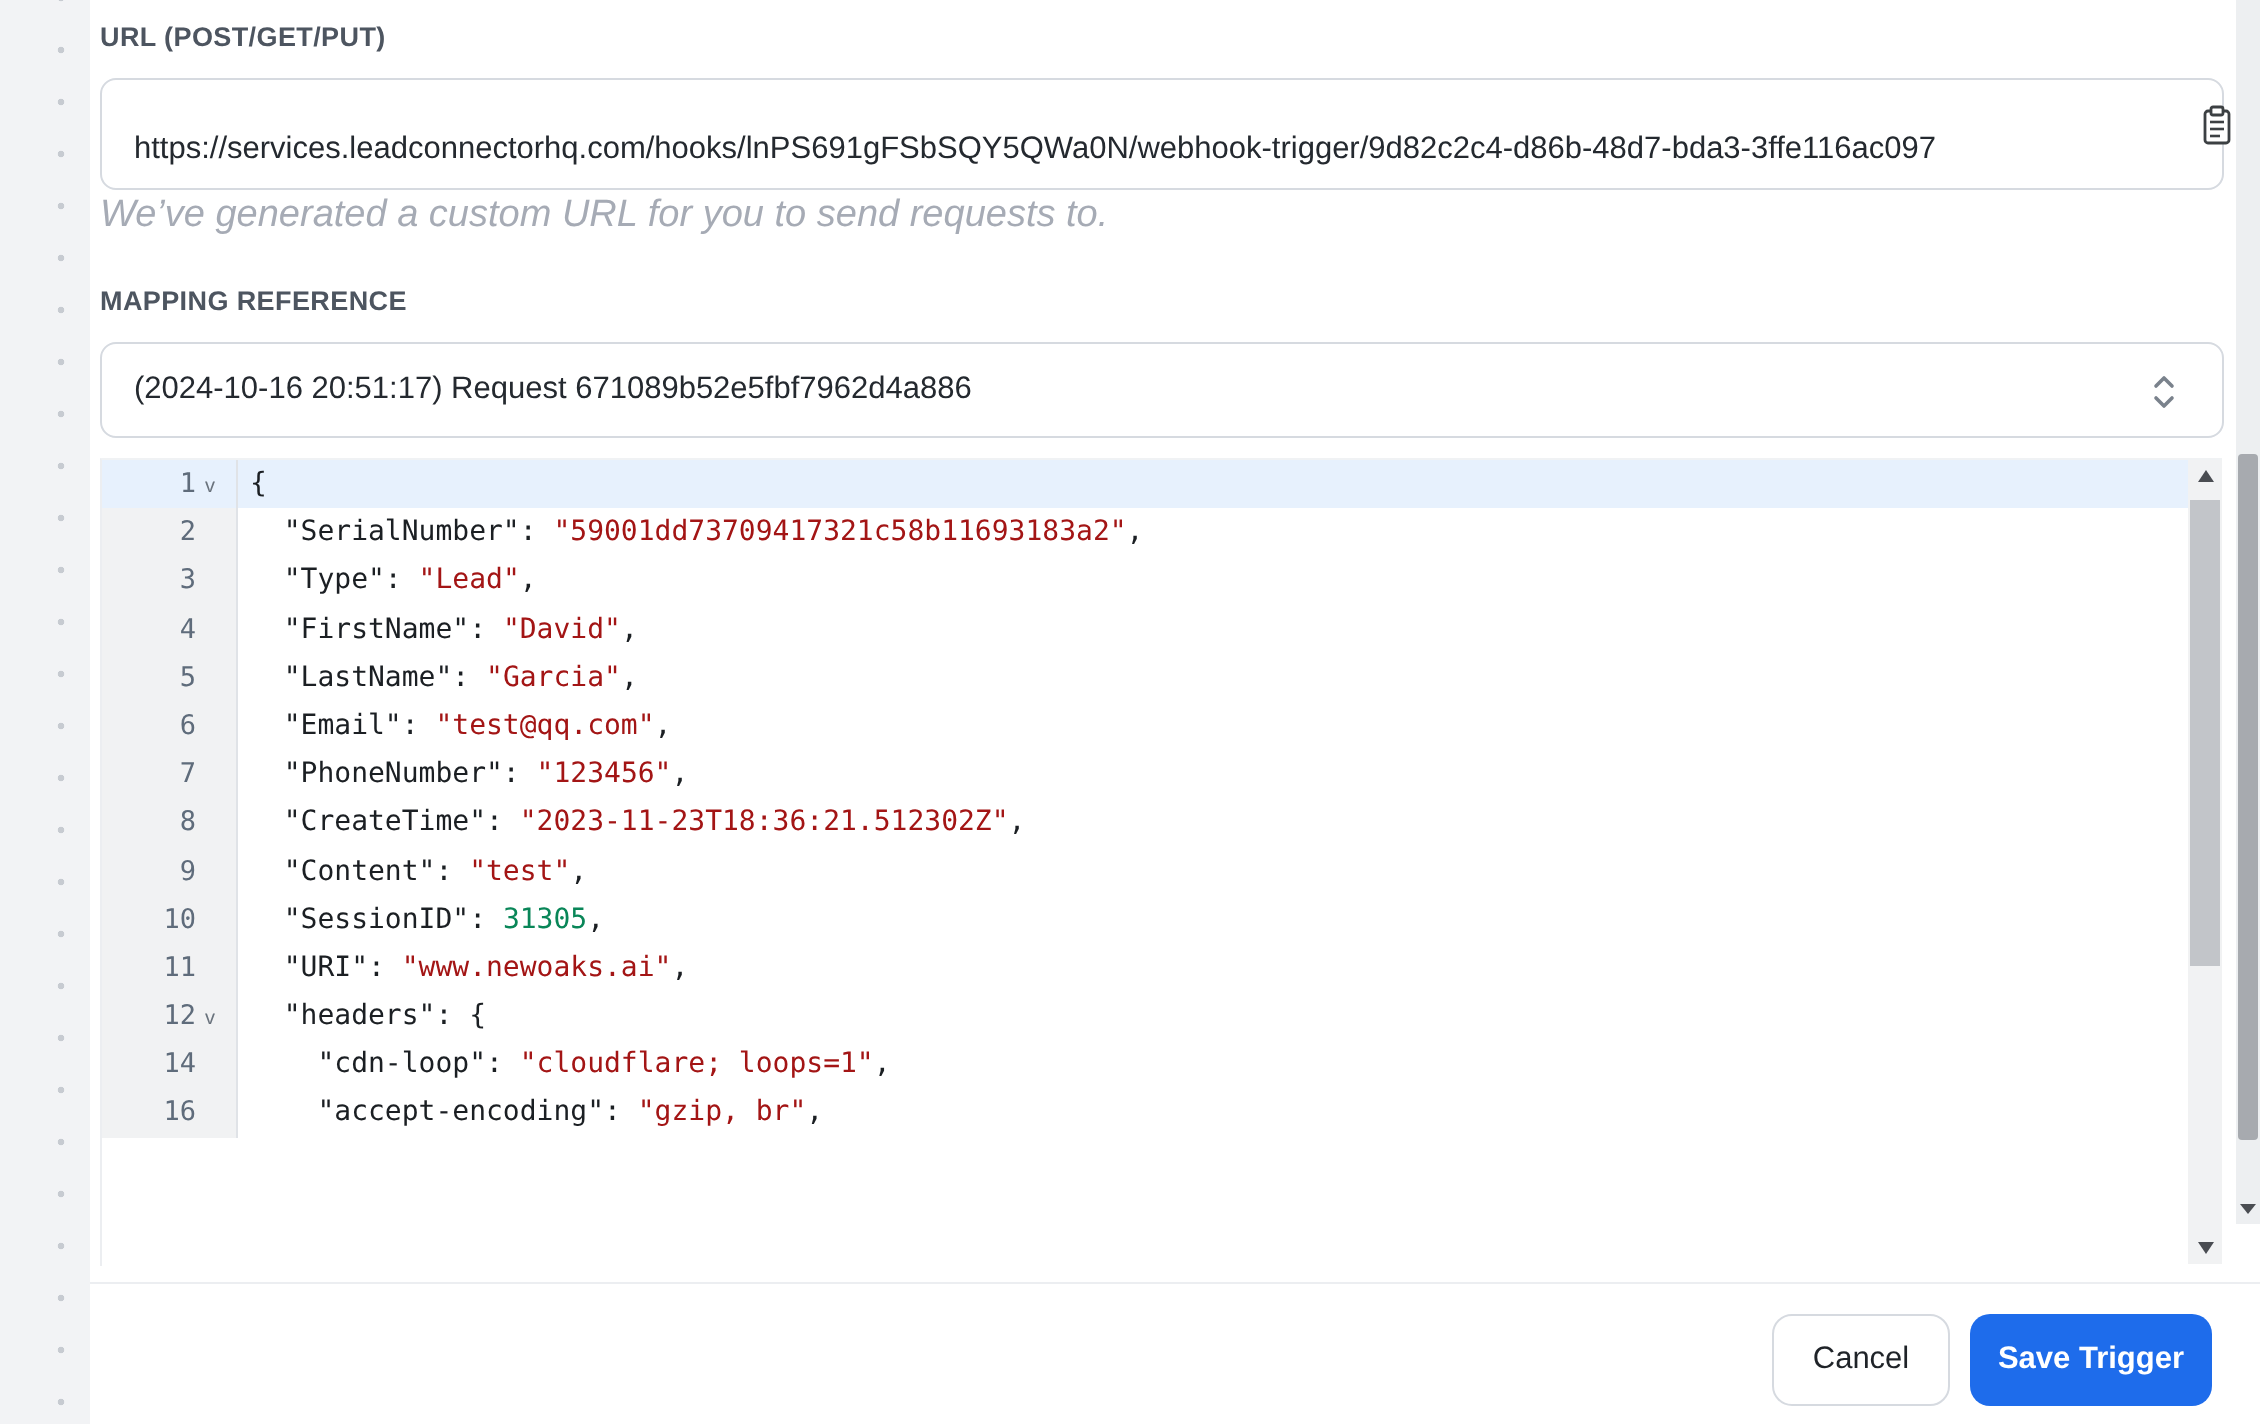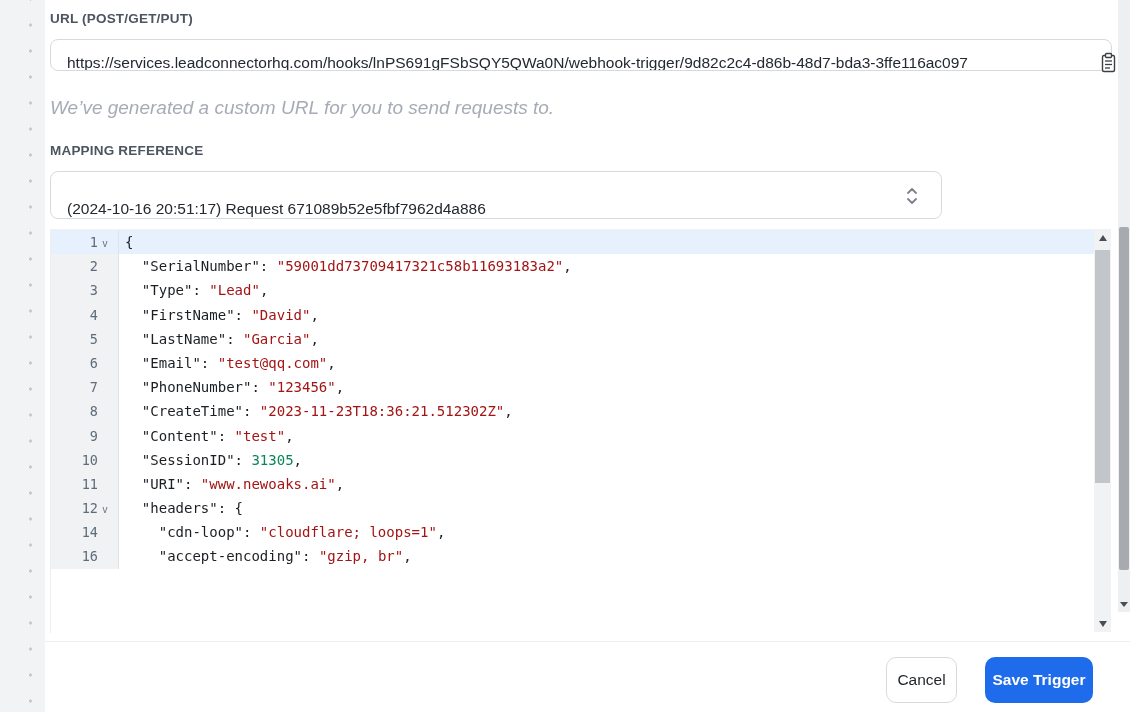--- a/index.html
+++ b/index.html
@@ -18,39 +18,39 @@
     background-size: 45px 26px;
     background-position: 8px 12px;
   }
   .field-label {
     position: absolute; left: 50px;
     font-size: 13.5px; font-weight: 700; color: #4d5560; letter-spacing: .2px;
   }
   .label-url { top: 11px; }
   .label-mapping { top: 143px; }
   .text-input {
-    position: absolute; left: 50px; width: 1062px; height: 32px;
+    position: absolute; left: 50px; width: 1062px; height: 56px;
     background: #fff; border: 1px solid #d6dae0; border-radius: 8px;
     font-family: "Liberation Sans", sans-serif;
     font-size: 15.5px; color: #24292f; padding: 16px 26px 0 16px;
     outline: none;
   }
   .url-input { top: 39px; }
   .copy-icon {
     position: absolute; left: 1100px; top: 52px; width: 18px; height: 22px;
     cursor: pointer; background: transparent;
   }
   .helper-text {
     position: absolute; left: 50px; top: 97px;
     font-style: italic; font-size: 19px; color: #a6abb5;
   }
   .select-box {
-    position: absolute; left: 50px; top: 171px; width: 892px; height: 48px;
+    position: absolute; left: 50px; top: 171px; width: 1062px; height: 48px;
     background: #fff; border: 1px solid #d6dae0; border-radius: 8px;
-    display: flex; align-items: flex-end; padding: 0 40px 0 16px;
+    display: flex; align-items: center; padding: 0 40px 0 16px;
     font-size: 15.5px; color: #24292f; cursor: pointer;
   }
   .select-chevrons { position: absolute; right: 22px; top: 13px; }
   
   .editor {
     position: absolute; left: 50px; top: 229px; width: 1061px; height: 404px;
     background: #fff; overflow: hidden;
     border-left: 1px solid #eceef1; border-top: 1px solid #f0f2f4;
     font-family: "DejaVu Sans Mono", "Liberation Mono", monospace;
     font-size: 14px; line-height: 24.2px;
@@ -93,24 +93,24 @@
   .page-sb-down { position: absolute; left: 0; bottom: 2px; width: 12px; height: 12px; display: flex; align-items: center; justify-content: center; cursor: pointer; }
   
   .footer-divider { position: absolute; left: 45px; top: 641px; width: 1085px; height: 1px; background: #eceef1; }
   .btn {
     position: absolute; top: 657px; height: 46px; border-radius: 10px;
     font-family: "Liberation Sans", sans-serif; font-size: 15.5px;
     display: flex; align-items: center; justify-content: center; cursor: pointer;
     border: none;
   }
   .btn-cancel {
-    left: 886px; width: 71px; background: #fff; color: #1f2328;
+    left: 886px; width: 89px; background: #fff; color: #1f2328;
     border: 1px solid #d6dae0;
   }
-  .btn-save { left: 985px; width: 108px; color: #fff; font-weight: 700; background: #1e6ceb; }
+  .btn-save { left: 985px; width: 121px; color: #fff; font-weight: 700; background: #1e6ceb; }
 </style>
 </head>
 <body>
 
 <div class="dot-strip"></div>
 
 <div class="field-label label-url">URL (POST/GET/PUT)</div>
 
 <input class="text-input url-input" type="text" readonly="" value="https://services.leadconnectorhq.com/hooks/lnPS691gFSbSQY5QWa0N/webhook-trigger/9d82c2c4-d86b-48d7-bda3-3ffe116ac097" style="">
 

